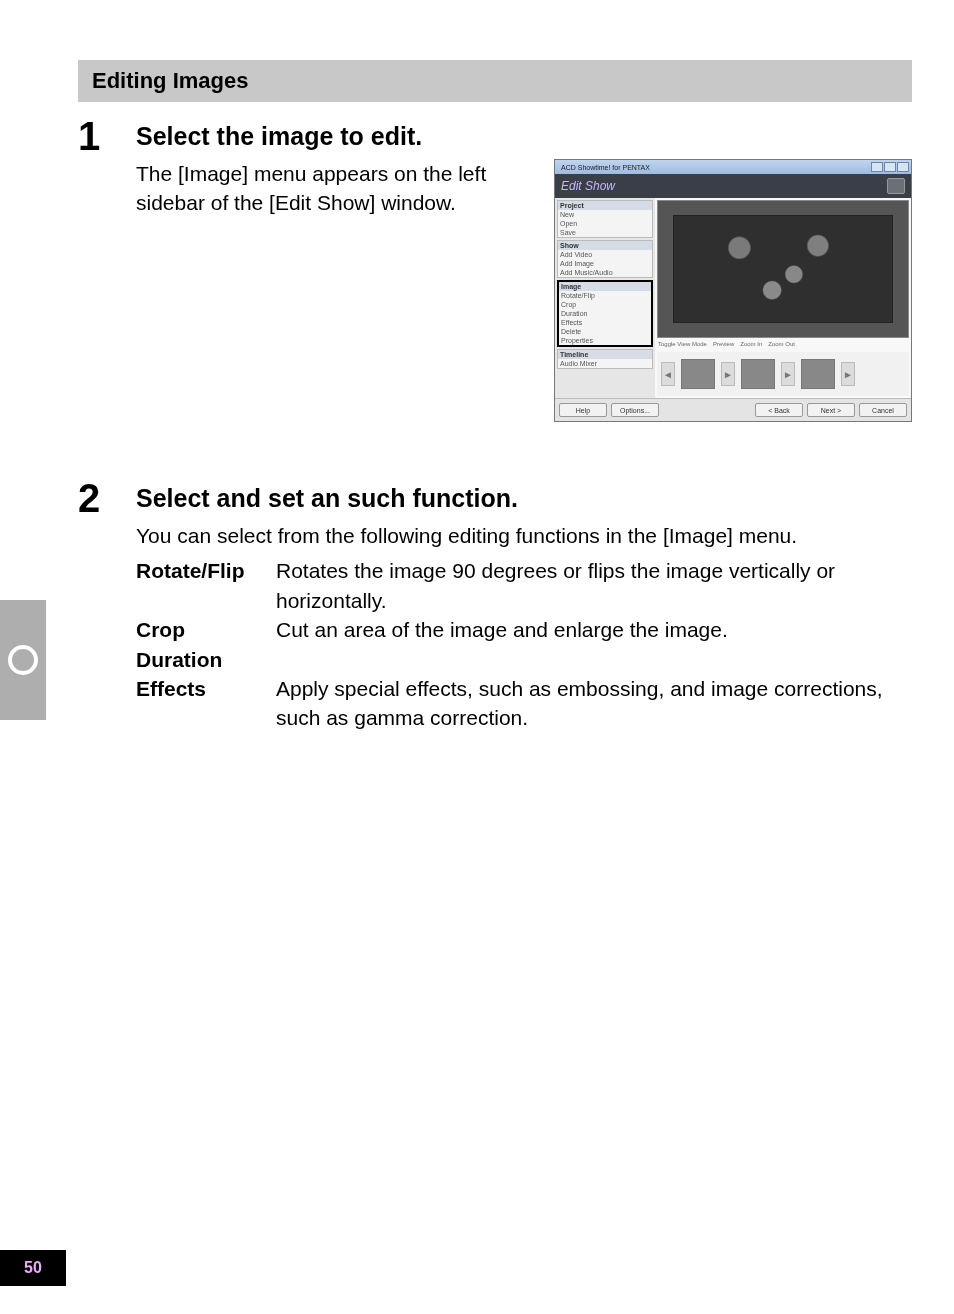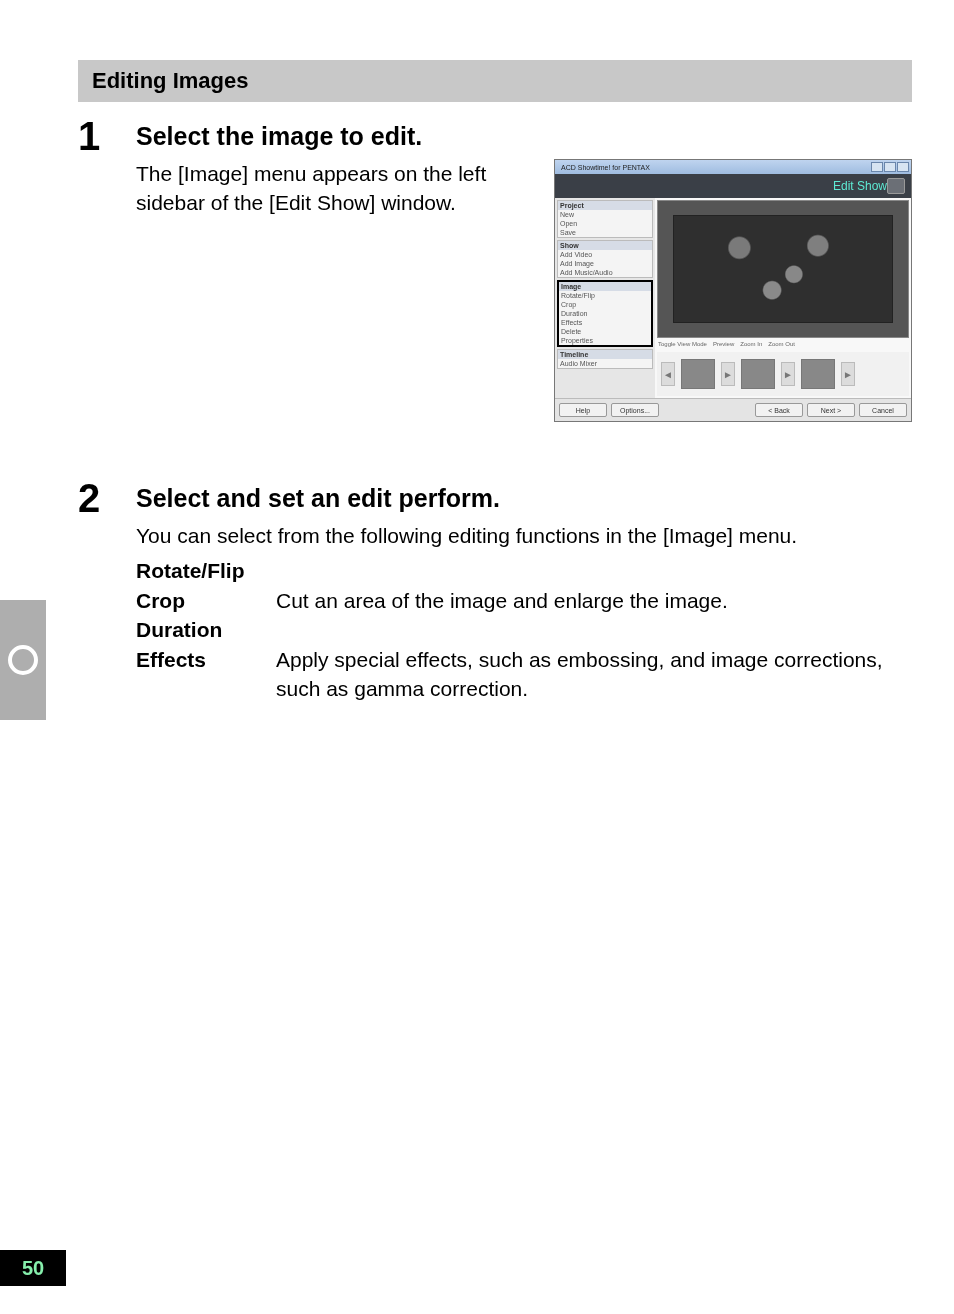--- a/index.html
+++ b/index.html
@@ -46,24 +46,25 @@
     background: linear-gradient(#bfd4ef,#9fbce0);
     display: flex; align-items: center; justify-content: flex-end;
     padding: 0 2px;
     font-size: 7px;
   }
   .shot-titlebar .tlabel { flex:1; padding-left:4px; color:#222; }
   .shot-titlebar span.btn { width:12px;height:10px;background:#d7e4f2;border:1px solid #6a86ab;margin-left:1px;display:inline-block; }
   .shot-header {
     height: 24px;
     background: #3a3f47;
-    color: #5eead4;
-    display: flex; align-items: center; justify-content: flex-end;
+    color: #c4b5fd;
+    display: flex; align-items: center; justify-content: space-between;
     padding: 0 6px;
     font-size: 12px;
+    font-style: italic;
   }
   .shot-header .hicon { width:18px;height:16px;background:#6b6f76;border:1px solid #999;border-radius:2px; }
   .shot-mid { display:flex; height: 200px; }
   .shot-sidebar { width: 100px; background:#e6e6e6; padding:2px; font-size:7px; display:flex; flex-direction:column; gap:0; }
   .sg { border:1px solid #bbb; background:#f4f4f4; margin-bottom:2px; }
   .sg-h { background:#d6dce6; padding:1px 2px; font-weight:bold; color:#333; font-size:7px; }
   .sg-i { padding:1px 2px; color:#555; }
   .sg.hi { border:2px solid #000; }
   .shot-main { flex:1; background:#f8f8f8; display:flex; flex-direction:column; }
   .preview { flex:1; background:#555; margin:2px 2px 0 2px; border:1px solid #888; display:flex; align-items:center; justify-content:center; }
@@ -96,24 +97,24 @@
   .spine .circ { width:30px;height:30px;border-radius:50%;border:4px solid #fff; }
 
   
   .pagenum {
     position:absolute;
     bottom: 28px;
     left: 0;
     width: 66px;
     height: 36px;
     background:#000;
-    color:#86efac;
+    color:#f0abfc;
     display:flex; align-items:center; justify-content:center;
     font-weight:bold;
-    font-size:20px;
+    font-size:16px;
   }
 </style>
 </head>
 <body>
 
 <div class="page">
 
   <div class="section-header">Editing Images</div>
 
 
@@ -198,25 +199,26 @@
 
       </div>
     </div>
   </div>
 
   <div style="height:36px"></div>
 
   <div class="step">
     <div class="step-num">2</div>
     <div class="step-body">
-      <div class="step-title">Select and set an edit perform.</div>
+      <div class="step-title">Select and set an such function.</div>
       <p class="step-desc">You can select from the following editing functions in the [Image] menu.</p>
       <div class="defs">
         <div class="def">
           <div class="def-term">Rotate/Flip</div>
+          <div class="def-desc">Rotates the image 90 degrees or flips the image vertically or horizontally.</div>
         </div>
         <div class="def">
           <div class="def-term">Crop</div>
           <div class="def-desc">Cut an area of the image and enlarge the image.</div>
         </div>
         <div class="def">
           <div class="def-term">Duration</div>
         </div>
         <div class="def">
           <div class="def-term">Effects</div>

